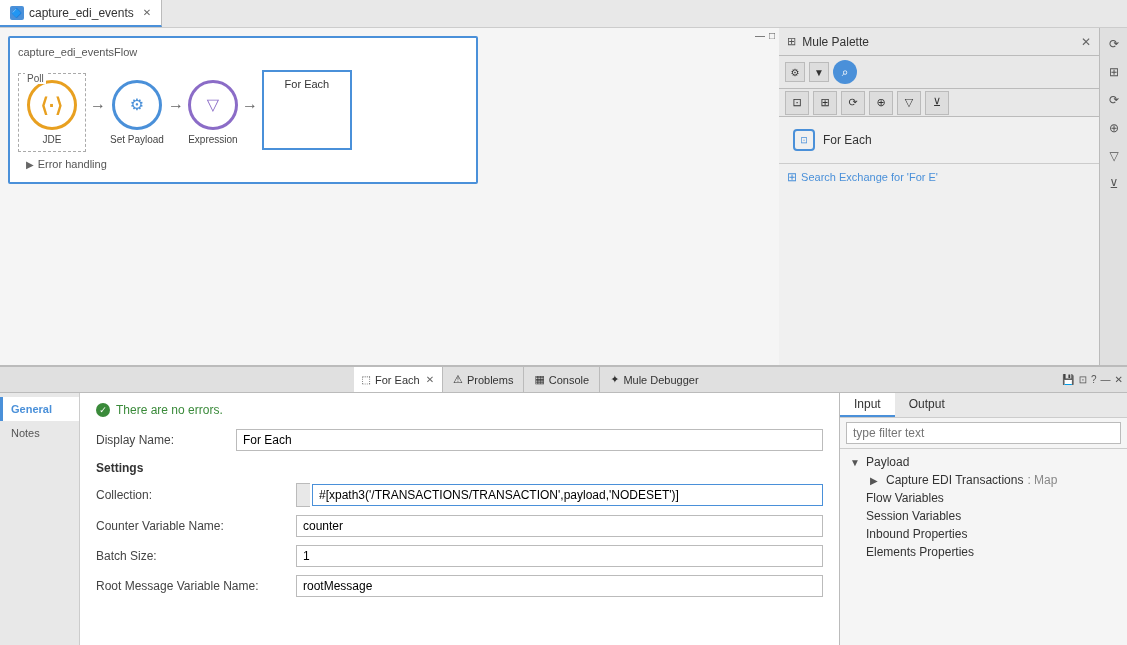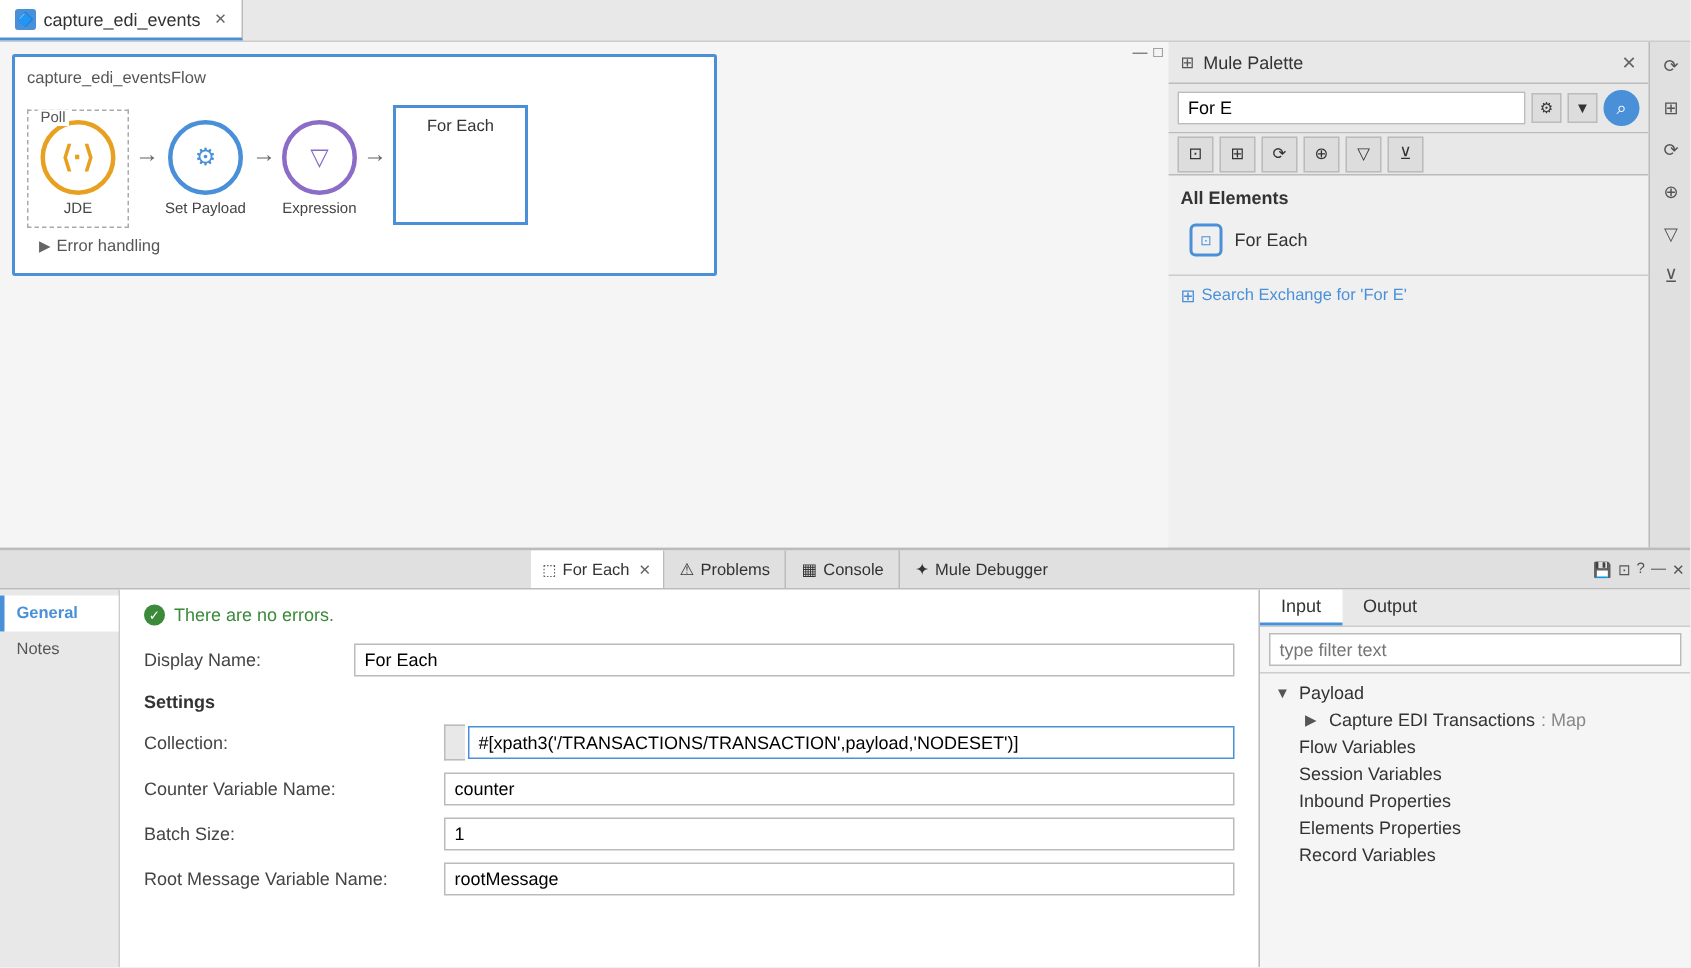--- a/index.html
+++ b/index.html
@@ -135,37 +135,35 @@
         </div>
 
         <div class="right-panel-wrapper">
           <div style="display:flex;background:#e8e8e8;border-bottom:1px solid #bbb;height:28px;align-items:center;padding:0 8px;gap:6px;">
             <span style="font-size:11px;color:#555;">⊞</span>
             <span style="font-size:12px;font-weight:500;flex:1;">Mule Palette</span>
             <span style="font-size:12px;color:#666;cursor:pointer;">✕</span>
           </div>
 
           <div style="display:flex;align-items:center;background:#e8e8e8;border-bottom:1px solid #bbb;padding:4px 6px;gap:4px;">
-            <input type="text" style="flex: 1 1 0%; border: 1px solid rgb(187, 187, 187); padding: 3px 6px; font-size: 12px; background: white;" value="For E">
             <div style="width:20px;height:20px;background:#ddd;border:1px solid #bbb;cursor:pointer;display:flex;align-items:center;justify-content:center;font-size:10px;">⚙</div>
             <div style="width:20px;height:20px;background:#ddd;border:1px solid #bbb;cursor:pointer;display:flex;align-items:center;justify-content:center;font-size:10px;">▼</div>
             <div style="width:24px;height:24px;background:#4a90d9;border-radius:50%;display:flex;align-items:center;justify-content:center;color:white;font-size:12px;cursor:pointer;">⌕</div>
           </div>
 
           <div style="display:flex;background:#e8e8e8;border-bottom:1px solid #bbb;height:28px;align-items:center;padding:0 4px;">
             <div style="width:24px;height:24px;margin:2px;background:#ddd;border:1px solid #bbb;cursor:pointer;display:flex;align-items:center;justify-content:center;font-size:11px;">⊡</div>
             <div style="width:24px;height:24px;margin:2px;background:#ddd;border:1px solid #bbb;cursor:pointer;display:flex;align-items:center;justify-content:center;font-size:11px;">⊞</div>
             <div style="width:24px;height:24px;margin:2px;background:#ddd;border:1px solid #bbb;cursor:pointer;display:flex;align-items:center;justify-content:center;font-size:11px;">⟳</div>
             <div style="width:24px;height:24px;margin:2px;background:#ddd;border:1px solid #bbb;cursor:pointer;display:flex;align-items:center;justify-content:center;font-size:11px;">⊕</div>
             <div style="width:24px;height:24px;margin:2px;background:#ddd;border:1px solid #bbb;cursor:pointer;display:flex;align-items:center;justify-content:center;font-size:11px;">▽</div>
             <div style="width:24px;height:24px;margin:2px;background:#ddd;border:1px solid #bbb;cursor:pointer;display:flex;align-items:center;justify-content:center;font-size:11px;">⊻</div>
           </div>
 
           <div class="palette-elements">
-            <div class="palette-section-title">All Elements</div>
             <div class="palette-item">
               <div class="palette-item-icon" style="width:22px;height:22px;border:2px solid #4a90d9;border-radius:4px;display:flex;align-items:center;justify-content:center;font-size:9px;color:#4a90d9;">⊡</div>
               <span class="palette-item-label">For Each</span>
             </div>
           </div>
 
           <div class="palette-exchange-link">
             <span class="exchange-icon">⊞</span>
             <a class="exchange-link-text">Search Exchange for 'For E'</a>
           </div>
@@ -302,24 +300,20 @@
                 <div style="display:flex;align-items:center;gap:4px;padding:2px 4px;cursor:pointer;">
                   <span style="font-size:10px;color:#555;width:12px;"> </span>
                   <span style="font-size:12px;color:#333;">Inbound Properties</span>
                 </div>
 
                 <div style="display:flex;align-items:center;gap:4px;padding:2px 4px;cursor:pointer;">
                   <span style="font-size:10px;color:#555;width:12px;"> </span>
                   <span style="font-size:12px;color:#333;">Elements Properties</span>
                 </div>
 
-                <div style="display:flex;align-items:center;gap:4px;padding:2px 4px;cursor:pointer;">
-                  <span style="font-size:10px;color:#555;width:12px;"> </span>
-                  <span style="font-size:12px;color:#333;">Record Variables</span>
-                </div>
               </div>
             </div>
 
           </div>
         </div>
 
       </div>
     </div>
 
   </div>

